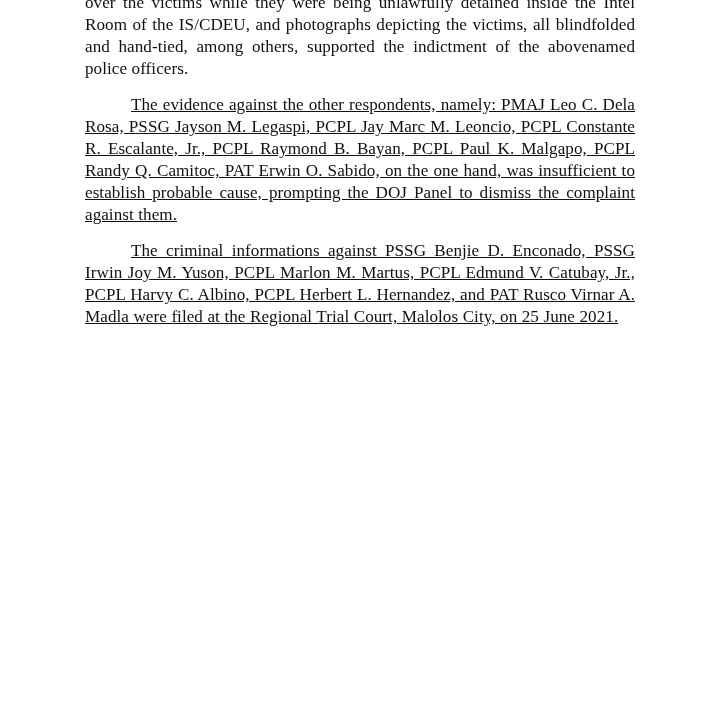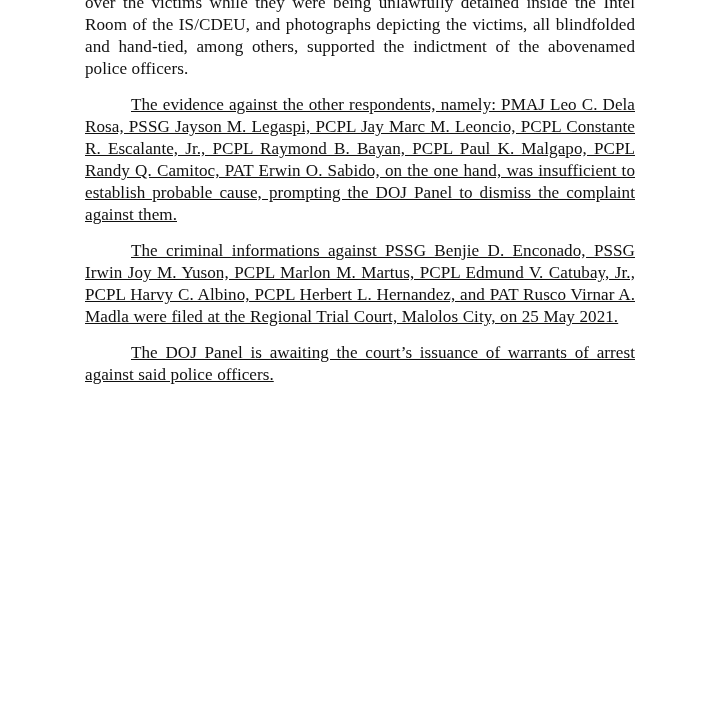--- a/index.html
+++ b/index.html
@@ -52,18 +52,17 @@
 </head>
 <body>
 
 <div class="page">
   <div class="text-column">
 
     <p class="para cont"><span>over the victims while they were being unlawfully detained inside the Intel Room of the IS/CDEU, and photographs depicting the victims, all blindfolded and hand-tied, among others, supported the indictment of the abovenamed police officers.</span></p>
 
     <p class="para"><span class="indent"></span><span>The evidence against the other respondents, namely: PMAJ Leo C. Dela Rosa, PSSG Jayson M. Legaspi, PCPL Jay Marc M. Leoncio, PCPL Constante R. Escalante, Jr., PCPL Raymond B. Bayan, PCPL Paul K. Malgapo, PCPL Randy Q. Camitoc, PAT Erwin O. Sabido, on the one hand, was insufficient to establish probable cause, prompting the DOJ Panel to dismiss the complaint against them.</span></p>
 
-    <p class="para"><span class="indent"></span><span>The criminal informations against PSSG Benjie D. Enconado, PSSG Irwin Joy M. Yuson, PCPL Marlon M. Martus, PCPL Edmund V. Catubay, Jr., PCPL Harvy C. Albino, PCPL Herbert L. Hernandez, and PAT Rusco Virnar A. Madla were filed at the Regional Trial Court, Malolos City, on 25 May 2021.</span></p>
+    <p class="para"><span class="indent"></span><span>The criminal informations against PSSG Benjie D. Enconado, PSSG Irwin Joy M. Yuson, PCPL Marlon M. Martus, PCPL Edmund V. Catubay, Jr., PCPL Harvy C. Albino, PCPL Herbert L. Hernandez, and PAT Rusco Virnar A. Madla were filed at the Regional Trial Court, Malolos City, on 25 June 2021.</span></p>
 
-    <p class="para"><span class="indent"></span><span>The DOJ Panel is awaiting the court’s issuance of warrants of arrest against said police officers.</span></p>
 
   </div>
 </div>
 
 </body></html>

